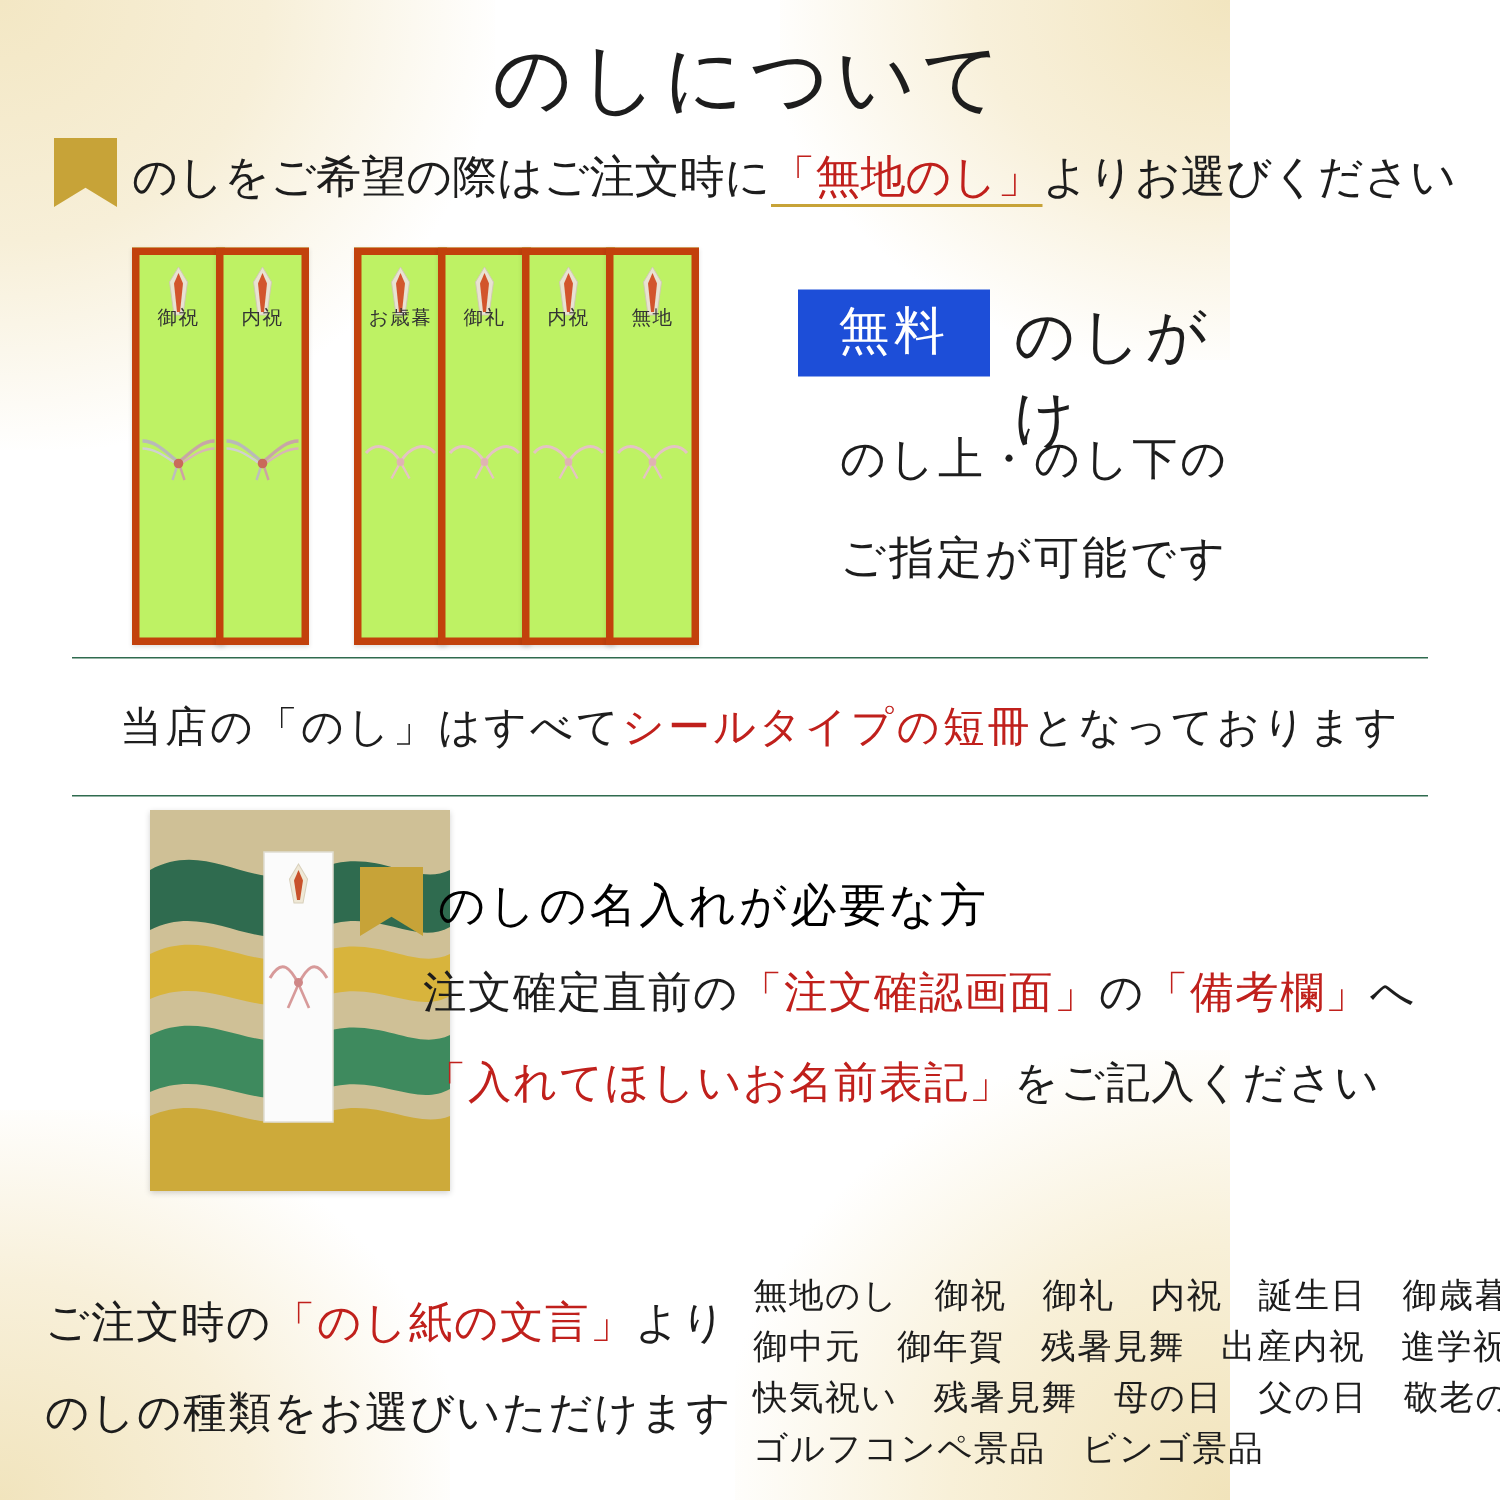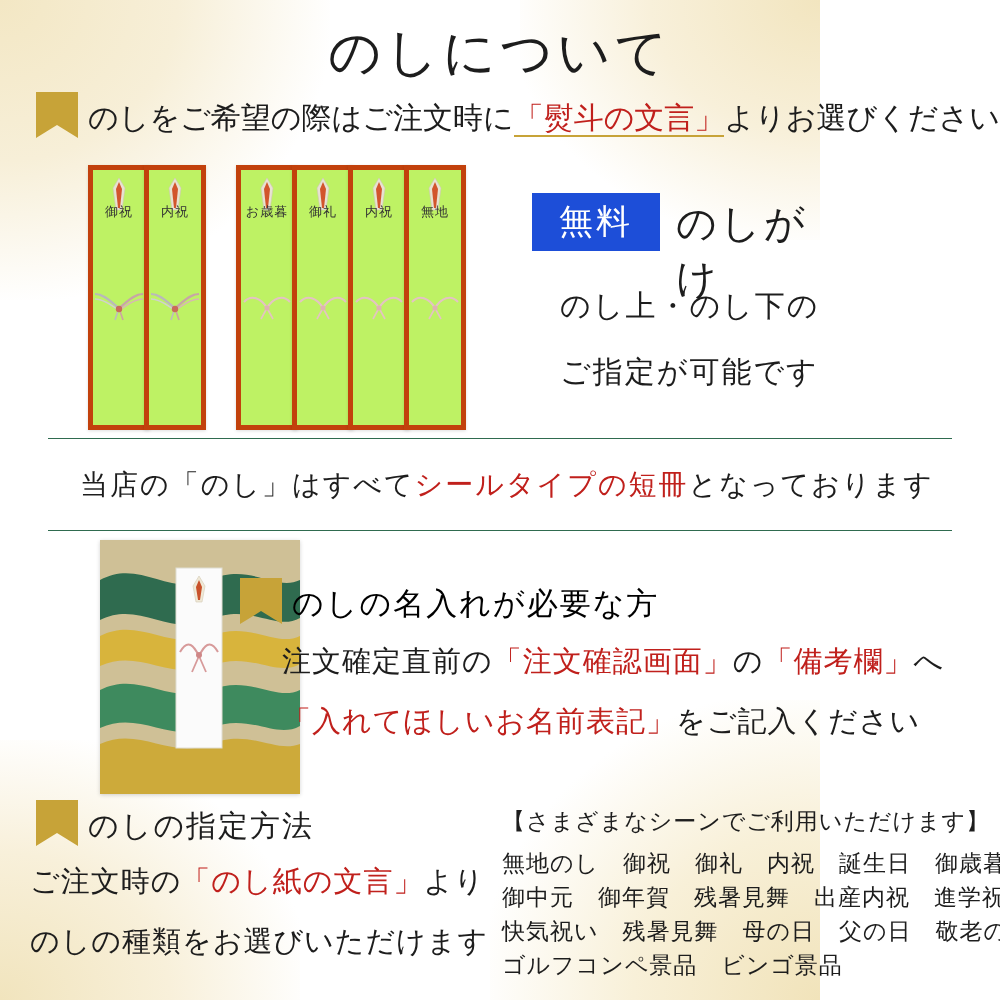--- a/index.html
+++ b/index.html
@@ -175,21 +175,21 @@
 <div class="wrap">
 
   <div class="bg-corner-tl"></div>
   <div class="bg-corner-tr"></div>
   <div class="bg-corner-bl"></div>
   <div class="bg-corner-br"></div>
 
   <div class="title">のしについて</div>
 
   <div class="lead">
-    <span class="flag-shape"></span><span>のしをご希望の際はご注文時に</span><span class="accent-red u-line">「熨斗の文言」</span><span>よりお選びください</span>
+    <span class="flag-shape"></span><span>のしをご希望の際はご注文時に</span><span class="accent-red u-line">「無地のし」</span><span>よりお選びください</span>
   </div>
 
   <div class="cards">
 
     <div class="card" style="left:0px;">
       <svg class="noshi-deco" viewBox="0 0 14 34">
         <polygon points="7,0 13,10 10,32 4,32 1,10" fill="#e8e2d2" stroke="#cfc7b2" stroke-width="0.6"></polygon>
         <polygon points="7,4 10,11 8,30 6,30 4,11" fill="#d2552c"></polygon>
       </svg>
       <div class="lbl">御祝</div>
@@ -314,27 +314,23 @@
   <div class="sec2-head">
     <span class="flag-shape"></span><span>のしの名入れが必要な方</span>
   </div>
   <div class="sec2-l1">
     <span>注文確定直前の</span><span class="accent-red">「注文確認画面」</span><span>の</span><span class="accent-red">「備考欄」</span><span>へ</span>
   </div>
   <div class="sec2-l2">
     <span class="accent-red">「入れてほしいお名前表記」</span><span>をご記入ください</span>
   </div>
 
-  <div class="sec3-head">
-    <span class="flag-shape"></span><span>のしの指定方法</span>
-  </div>
   <div class="sec3-l1">
     <span>ご注文時の</span><span class="accent-red">「のし紙の文言」</span><span>より</span>
   </div>
   <div class="sec3-l2">のしの種類をお選びいただけます</div>
 
-  <div class="scene-head">【さまざまなシーンでご利用いただけます】</div>
   <div class="scene-row scene-r1">無地のし　御祝　御礼　内祝　誕生日　御歳暮</div>
   <div class="scene-row scene-r2">御中元　御年賀　残暑見舞　出産内祝　進学祝い</div>
   <div class="scene-row scene-r3">快気祝い　残暑見舞　母の日　父の日　敬老の日</div>
   <div class="scene-row scene-r4">ゴルフコンペ景品　ビンゴ景品</div>
 
 </div>
 
 </body></html>

